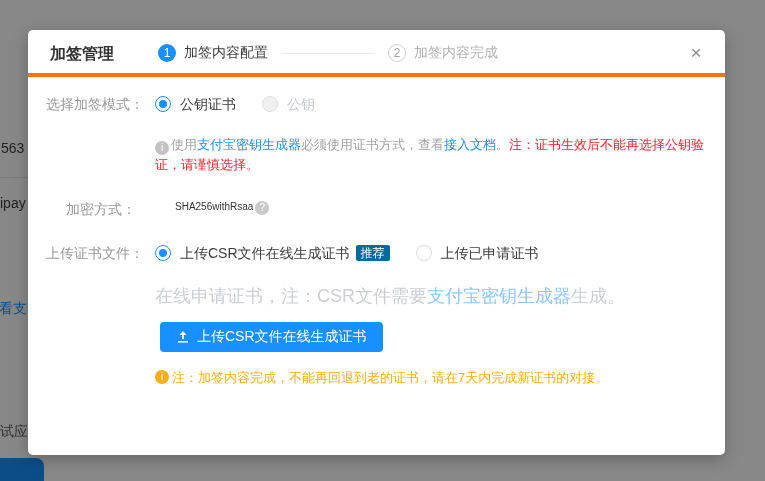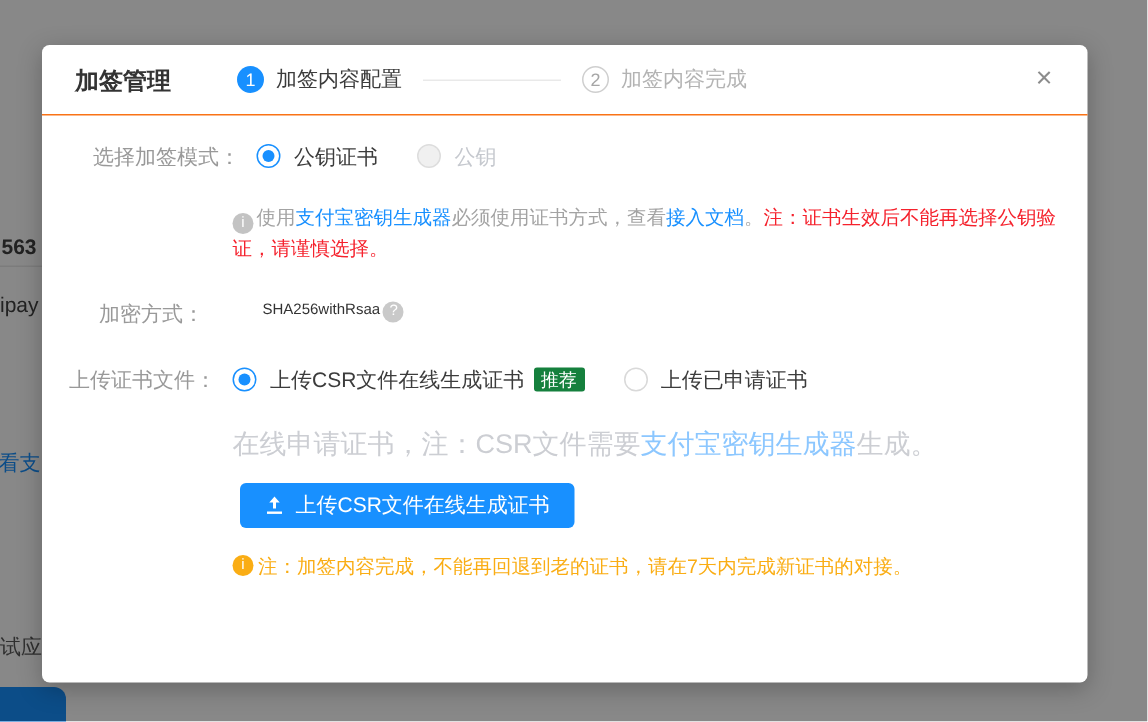--- a/index.html
+++ b/index.html
@@ -5,40 +5,40 @@
   * { margin:0; padding:0; box-sizing:border-box; }
   html,body { width:765px; height:481px; overflow:hidden; }
   body {
     font-family:"Liberation Sans","DejaVu Sans",sans-serif;
     background:#fff; position:relative;
   }
 
   
   .bg-page { position:absolute; inset:0; background:#fff; }
   .bg-text { position:absolute; font-size:14px; color:#404040; white-space:nowrap; }
-  .bg-appid    { left:1px;  top:156px;font-weight:bold; }
+  .bg-appid    { left:1px;  top:140px; }
   .bg-divider  { position:absolute; left:0; top:177px; width:140px; height:1px; background:#e8e8e8; }
   .bg-ipay     { left:0;  top:195px; }
   .bg-link     { left:-15px; top:300px; color:#1890ff; }
   .bg-testapp  { left:-14px; top:423px; color:#595959; }
   .bg-blue-btn { position:absolute; left:-18px; top:458px; width:62px; height:40px;
                  background:#1890ff; border-radius:8px; }
 
   
   .mask { position:absolute; inset:0; background:rgba(0,0,0,0.465); }
 
   
   .modal {
     position:absolute; left:28px; top:30px; width:697px; height:425px;
     background:#fff; border-radius:5px;
     box-shadow:0 4px 16px rgba(0,0,0,0.25);
   }
 
   
-  .modal-header { position:relative; height:47px; border-bottom:1px solid #f97316; }
+  .modal-header { position:relative; height:47px; border-bottom:4px solid #f97316; }
   .modal-title { position:absolute; left:22px; top:14px; font-size:16px; font-weight:bold; color:#333; }
   .steps { position:absolute; left:130px; top:14px; display:flex; align-items:center; }
   .step-circle {
     width:18px; height:18px; border-radius:50%; flex:0 0 auto;
     display:flex; align-items:center; justify-content:center;
     font-size:12px; line-height:1;
   }
   .step-active .step-circle { background:#1890ff; color:#fff; }
   .step-inactive .step-circle { background:#fff; border:1px solid #cfcfcf; color:#a6a6a6; }
   .step { display:flex; align-items:center; }
@@ -48,21 +48,21 @@
   .step-connector { width:92px; height:1px; background:#e9e9e9; margin:0 14px; }
   .close-btn {
     position:absolute; right:16px; top:10px; width:26px; height:26px;
     font-size:19px; color:#8c8c8c; text-align:center; line-height:26px; cursor:pointer;
   }
 
   
   .form-row { position:absolute; left:18px; right:16px; }
   .row-label { position:absolute; left:0; top:0; font-size:14px; color:#999; }
   .row-ctrl  { position:absolute; left:109px; top:0; display:flex; align-items:flex-start; }
-  .row-sign   { top:66px;  height:20px;margin-left:16px; }
+  .row-sign   { top:66px;  height:20px; }
   .row-info   { top:105px; }
   .row-enc    { top:171px; height:20px;margin-left:20px; }
   .row-upload { top:215px; height:20px; }
   .row-hint   { top:254px; }
   .row-btn    { top:292px; }
   .row-note   { top:339px; }
 
   
   .radio { width:16px; height:16px; border-radius:50%; border:1px solid #d9d9d9;
            background:#fff; display:inline-flex; align-items:center; justify-content:center;
@@ -88,21 +88,21 @@
   
   .enc-value { font-size:10px; color:#333; }
   .help-icon {
     display:inline-flex; width:14px; height:14px; border-radius:50%;
     background:#c9c9c9; color:#fff; font-size:10px; line-height:1;
     align-items:center; justify-content:center; margin-left:2px; cursor:pointer;
   }
 
   
   .badge {
-    margin-left:6px; background:#15803d; color:#fff; font-size:12px;
+    margin-left:6px; background:#0369a1; color:#fff; font-size:12px;
     padding:2px 5px; border-radius:2px; line-height:1; flex:0 0 auto;
   }
 
   
   .hint-wrap { font-size:18px; color:#ccced3; }
   .hint-link { color:#8cc7ff; cursor:pointer; }
 
   
   .upload-btn {
     position:absolute; left:114px; top:0; height:30px; padding:0 16px;

